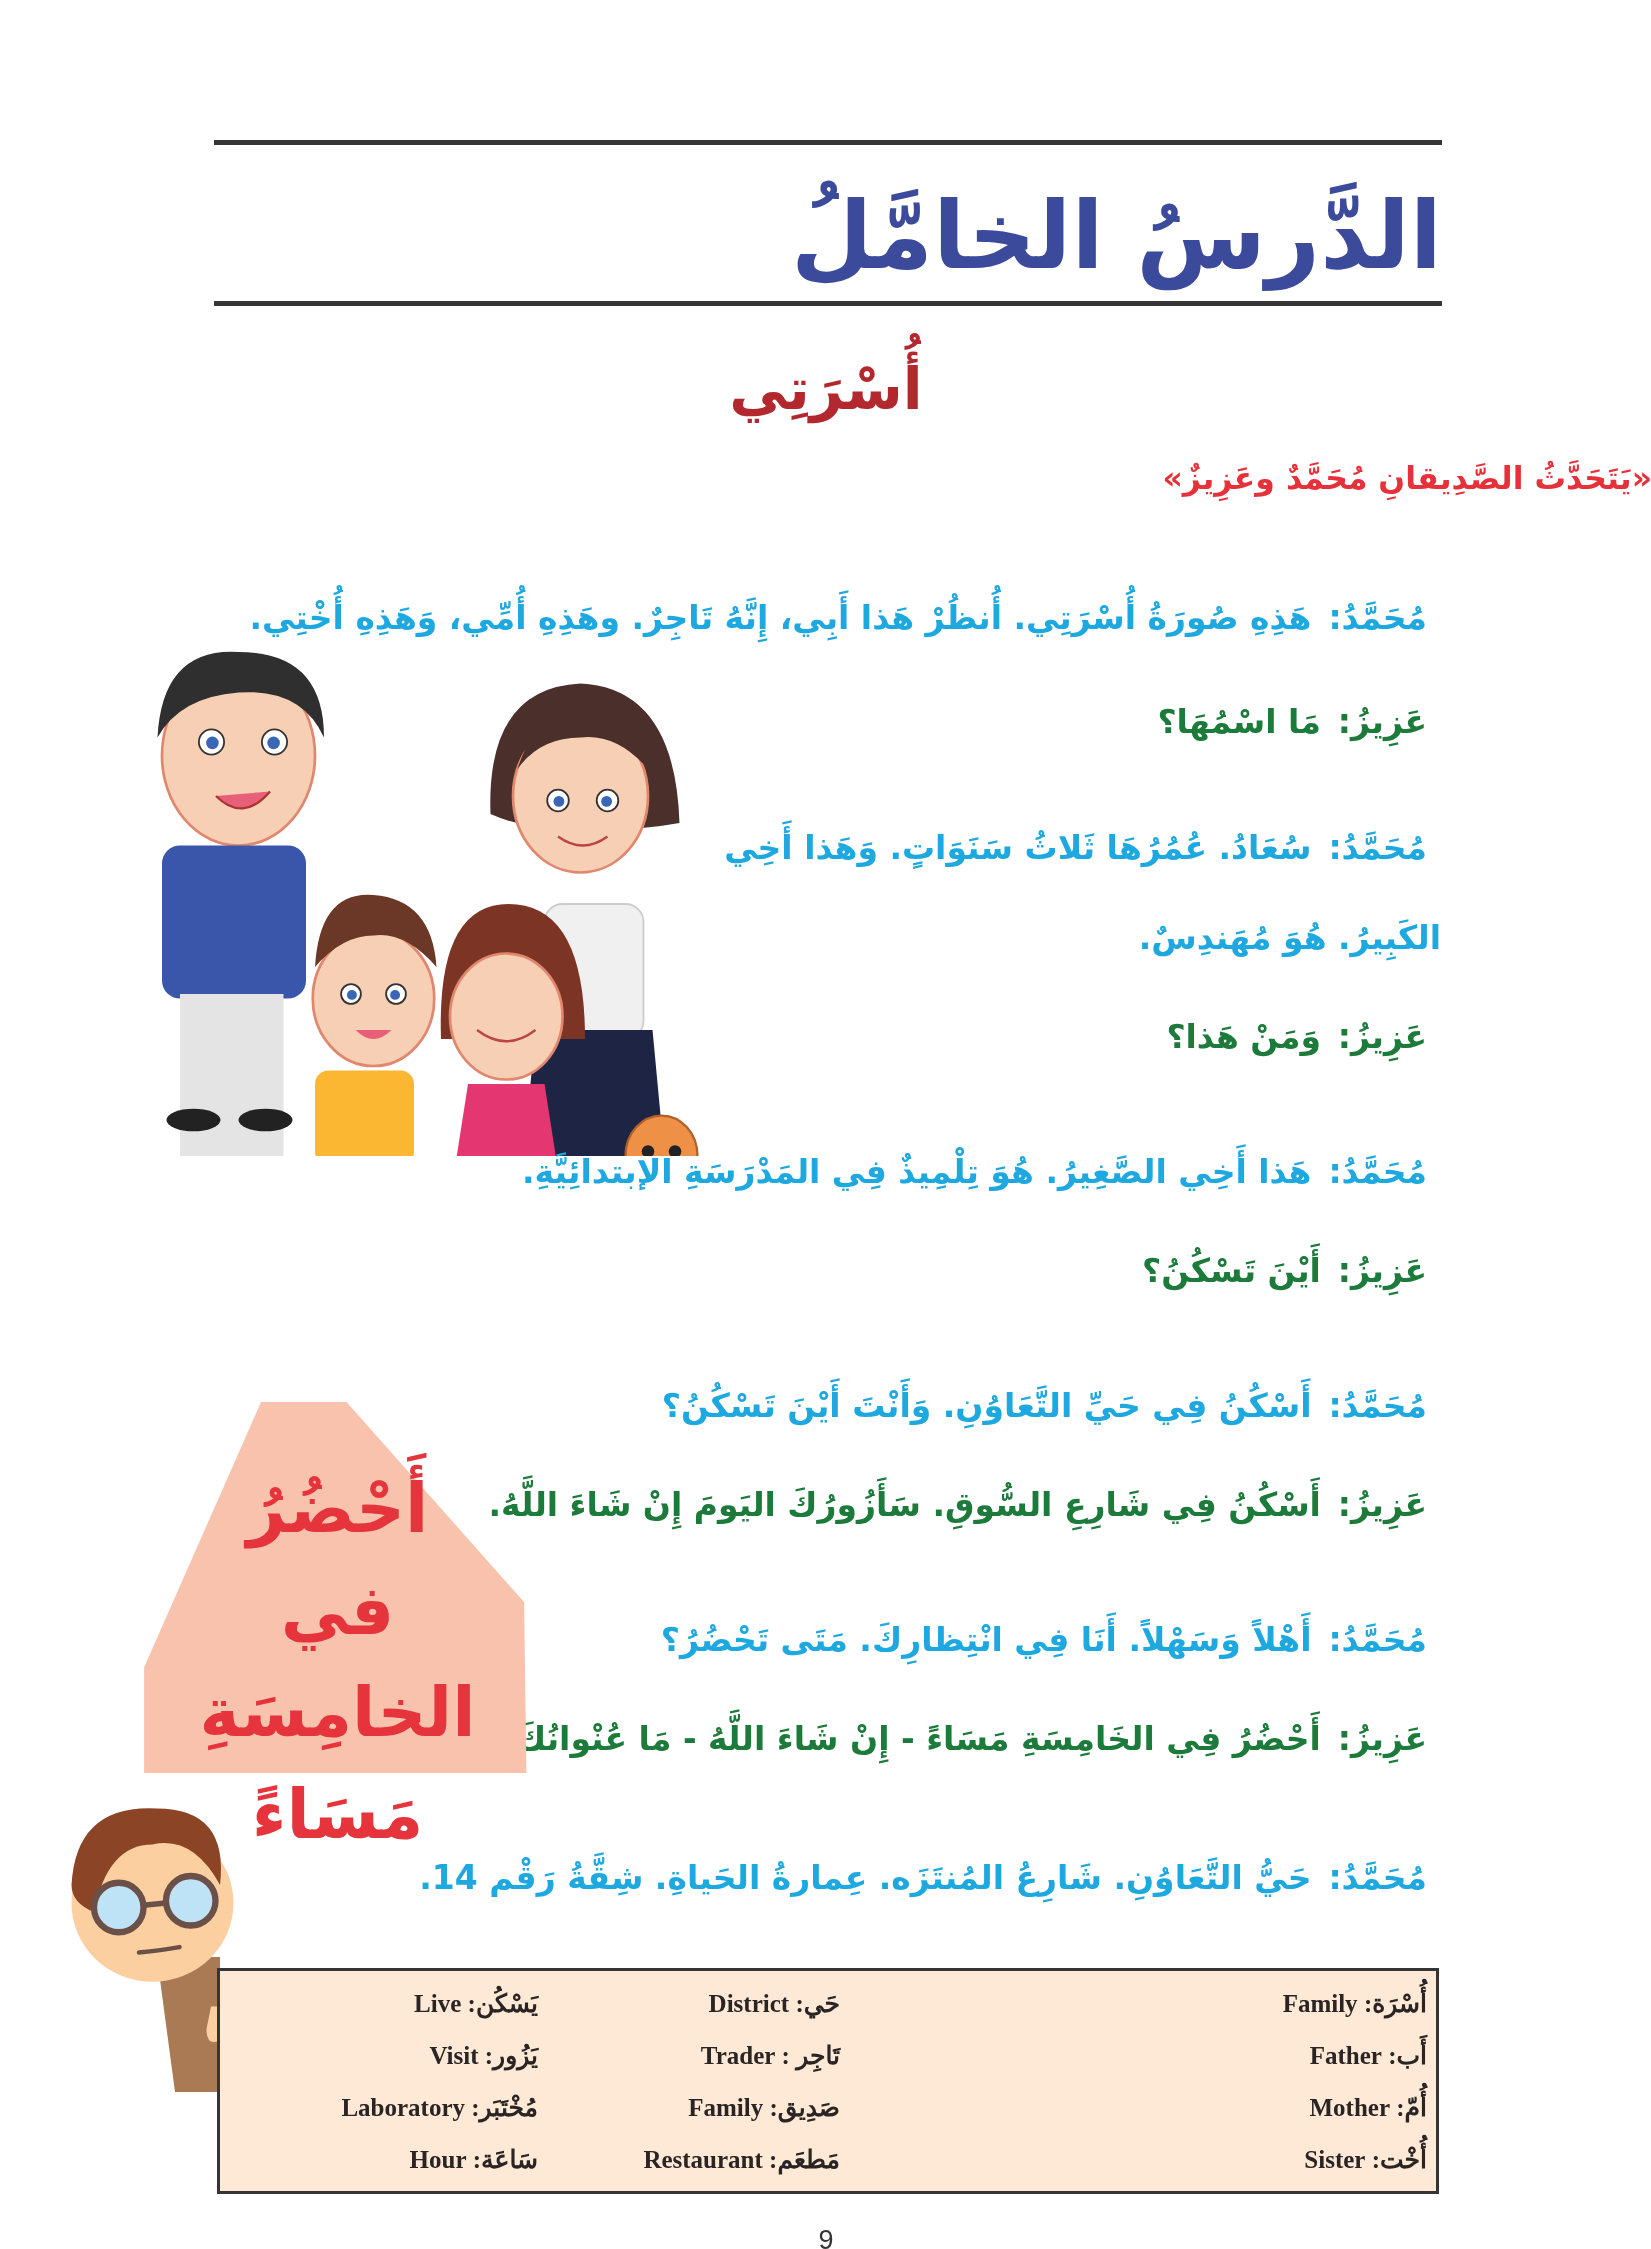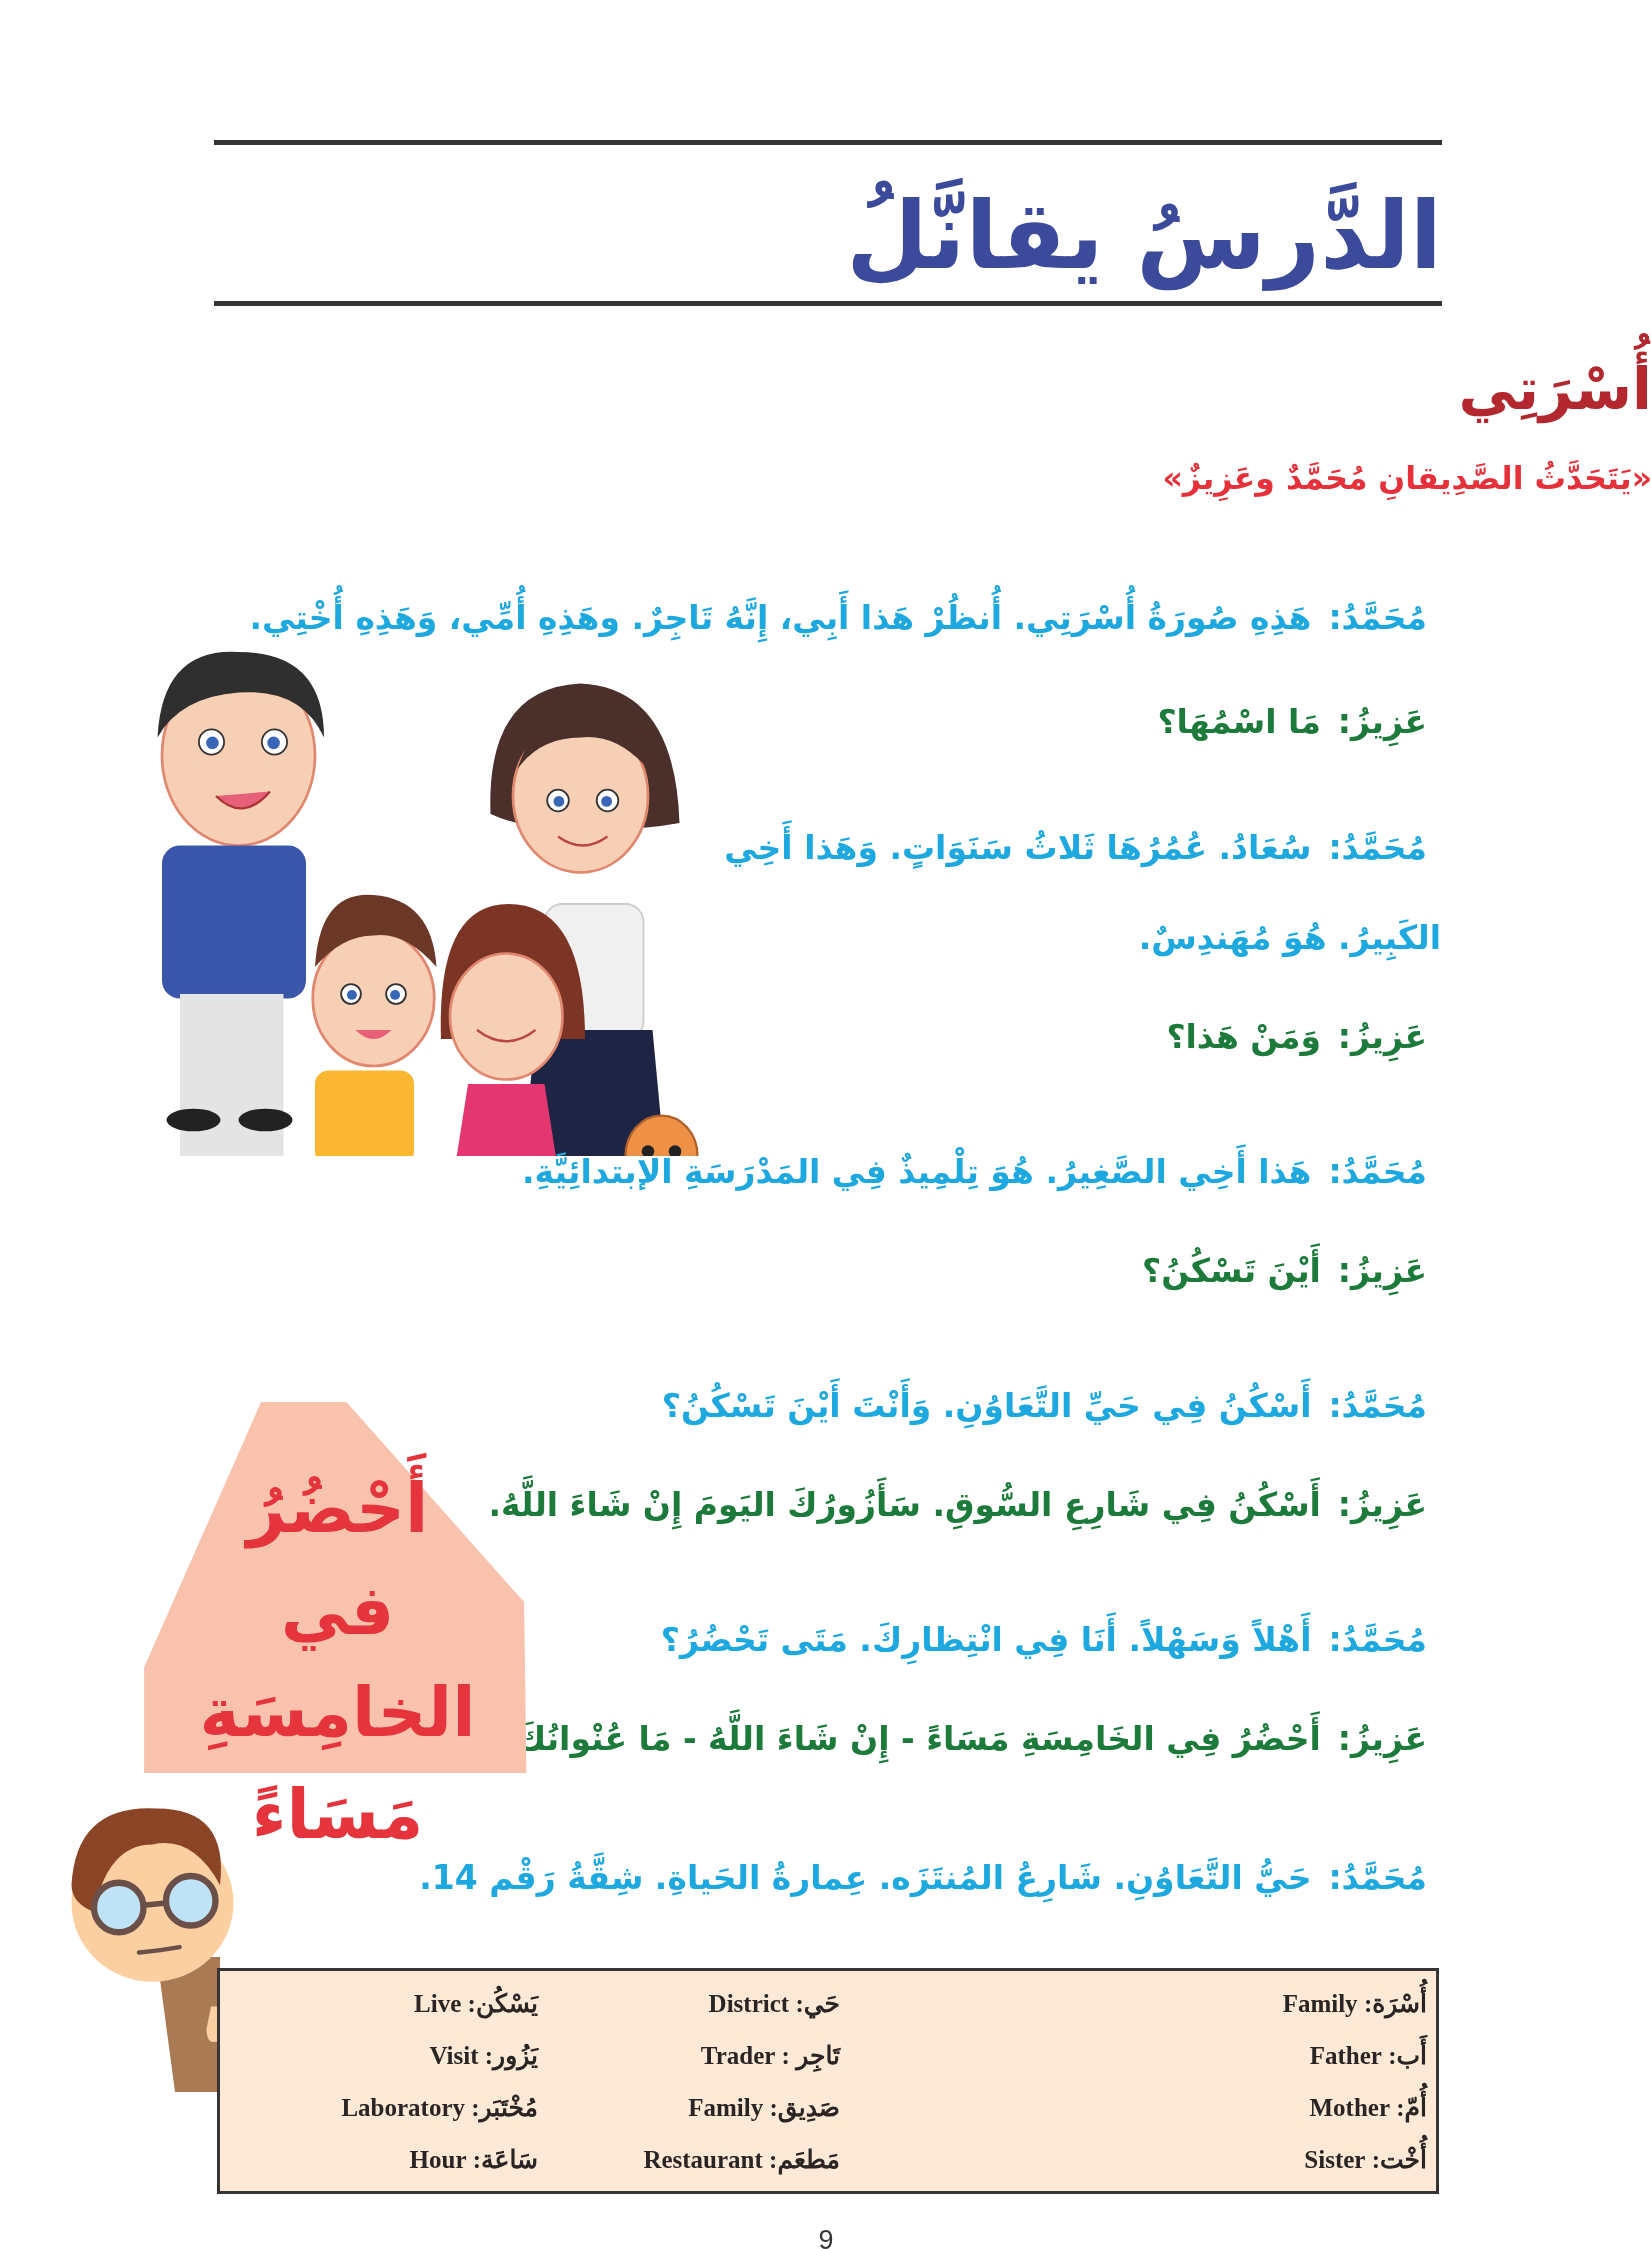--- a/index.html
+++ b/index.html
@@ -1,21 +1,21 @@
 <!DOCTYPE html>
 <html style="font-size:7.2px"><head>
 <meta charset="utf-8">
 <style>
   html, body { margin: 0; padding: 0; background: #ffffff; }
   body { width: 1652px; height: 2336px; position: relative; overflow: hidden;
          font-family: "DejaVu Sans", sans-serif; }
   .rule { position: absolute; left: 214px; width: 1228px; height: 5.4px; background: #353535; }
   .lesson-title { position: absolute; right: 210px; top: 189px; font-size: 94px; font-weight: bold;
                   color: #3b4a9b; direction: rtl; line-height: 1; font-family: "DejaVu Sans", sans-serif; }
-  .sub-title { position: absolute; left: 0; width: 1652px; top: 360px; 
+  .sub-title { position: absolute; left: 0; width: 1652px; top: 360px; text-align: center;
                font-size: 58px; font-weight: bold; color: #b3282e; direction: rtl; line-height: 1; }
   .intro { position: absolute; left: 0; width: 1652px; top: 463px; text-align: right;
            font-size: 31.5px; font-weight: bold; color: #e6313a; direction: rtl; line-height: 1; }
   .line { position: absolute; right: 225px; direction: rtl; white-space: nowrap;
           font-size: 33px; line-height: 1.2; font-weight: bold; }
   .line .who { margin-left: 5.4px; }
   .mo { color: #1ea8e0; }
   .az { color: #1c7a3a; }
   .mo .who { color: #1ea8e0; }
   .az .who { color: #1c7a3a; }
@@ -30,21 +30,21 @@
                justify-content: space-around; padding: 6px 0; box-sizing: border-box; }
   .vocab-item { direction: rtl; white-space: nowrap; font-family: "Liberation Serif", serif;
                 font-weight: bold; font-size: 25px; color: #2a2424; text-align: right; }
   .page-num { position: absolute; left: 0; width: 1652px; top: 2225px; text-align: center;
               font-size: 27px; color: #353535; font-family: "Liberation Sans", sans-serif; }
 </style>
 </head>
 <body>
 
 <div class="rule" style="top:140px"></div>
-<div class="lesson-title">الدَّرسُ يقانَّلُ</div>
+<div class="lesson-title">الدَّرسُ الخامَّلُ</div>
 <div class="rule" style="top:301px"></div>
 
 <div class="sub-title">أُسْرَتِي</div>
 <div class="intro">«يَتَحَدَّثُ الصَّدِيقانِ مُحَمَّدٌ وعَزِيزٌ»</div>
 
 <svg class="family-art" viewBox="0 0 1500 1160">
 
   <g>
     <ellipse cx="330" cy="270" rx="170" ry="200" fill="#f7cfb5" stroke="#e0876d" stroke-width="6"></ellipse>
     <path d="M150 230 Q160 30 330 40 Q520 40 520 230 Q470 120 330 130 Q200 140 150 230Z" fill="#2f2f2f"></path>

